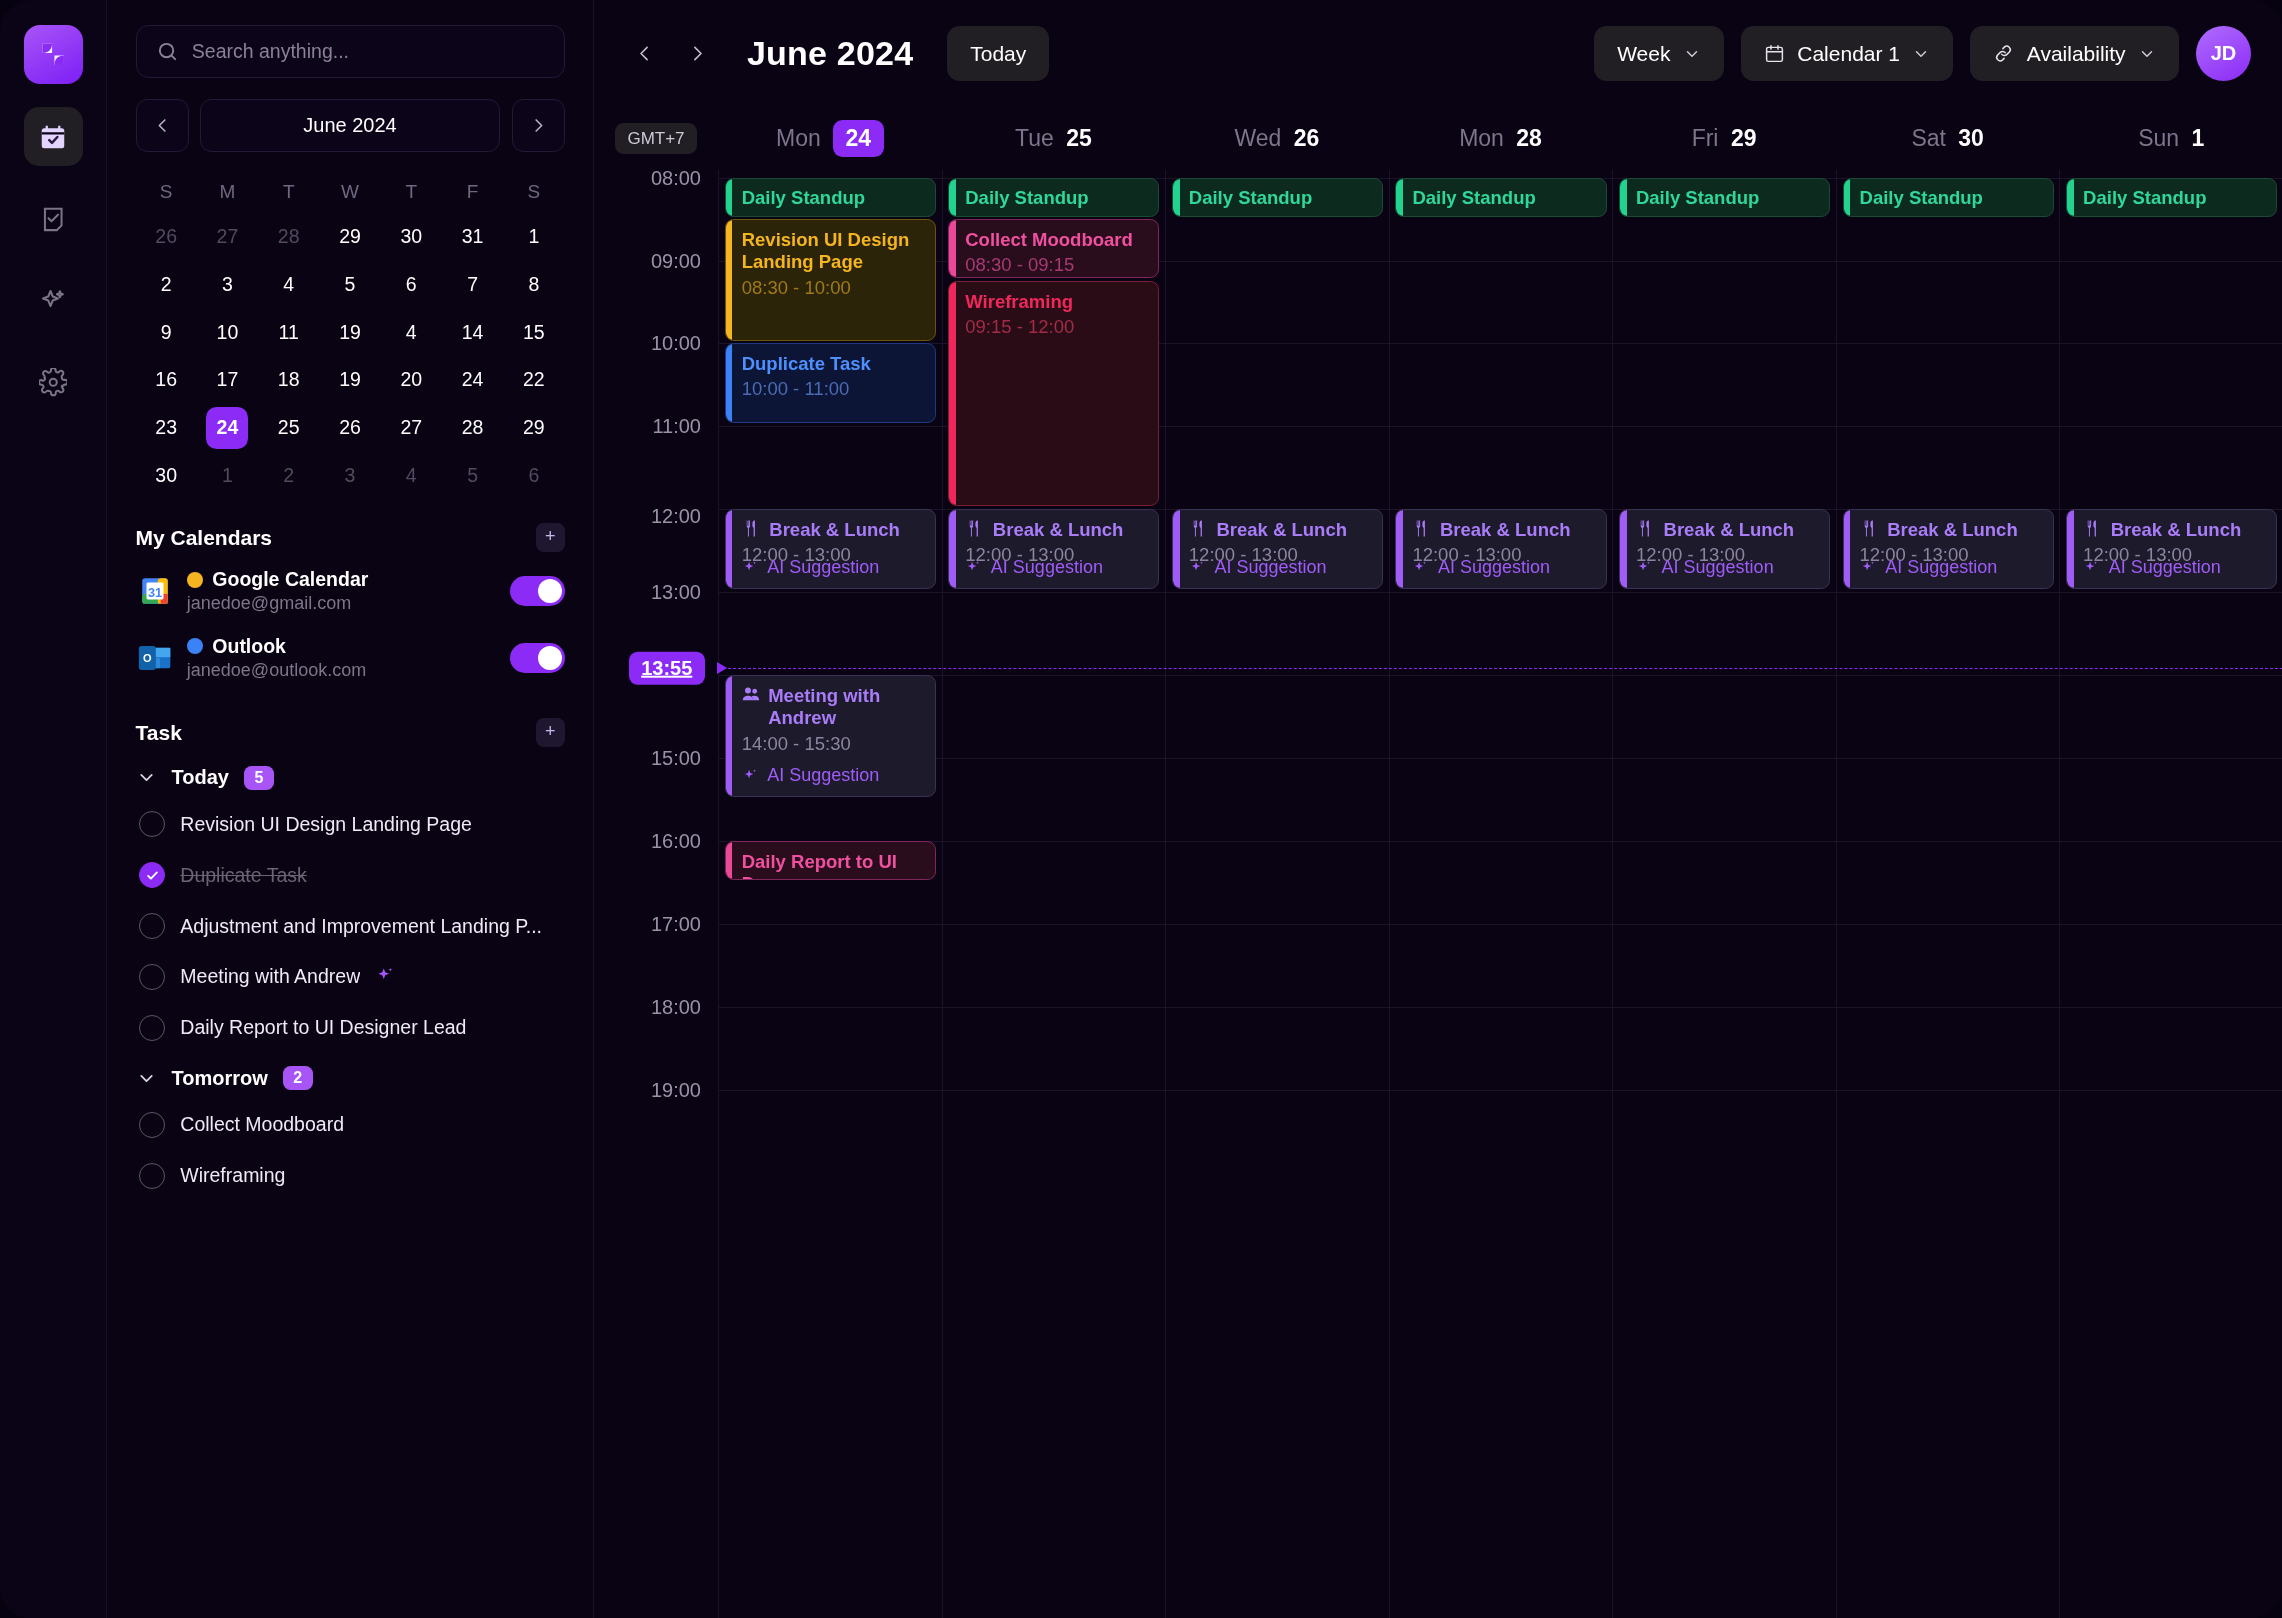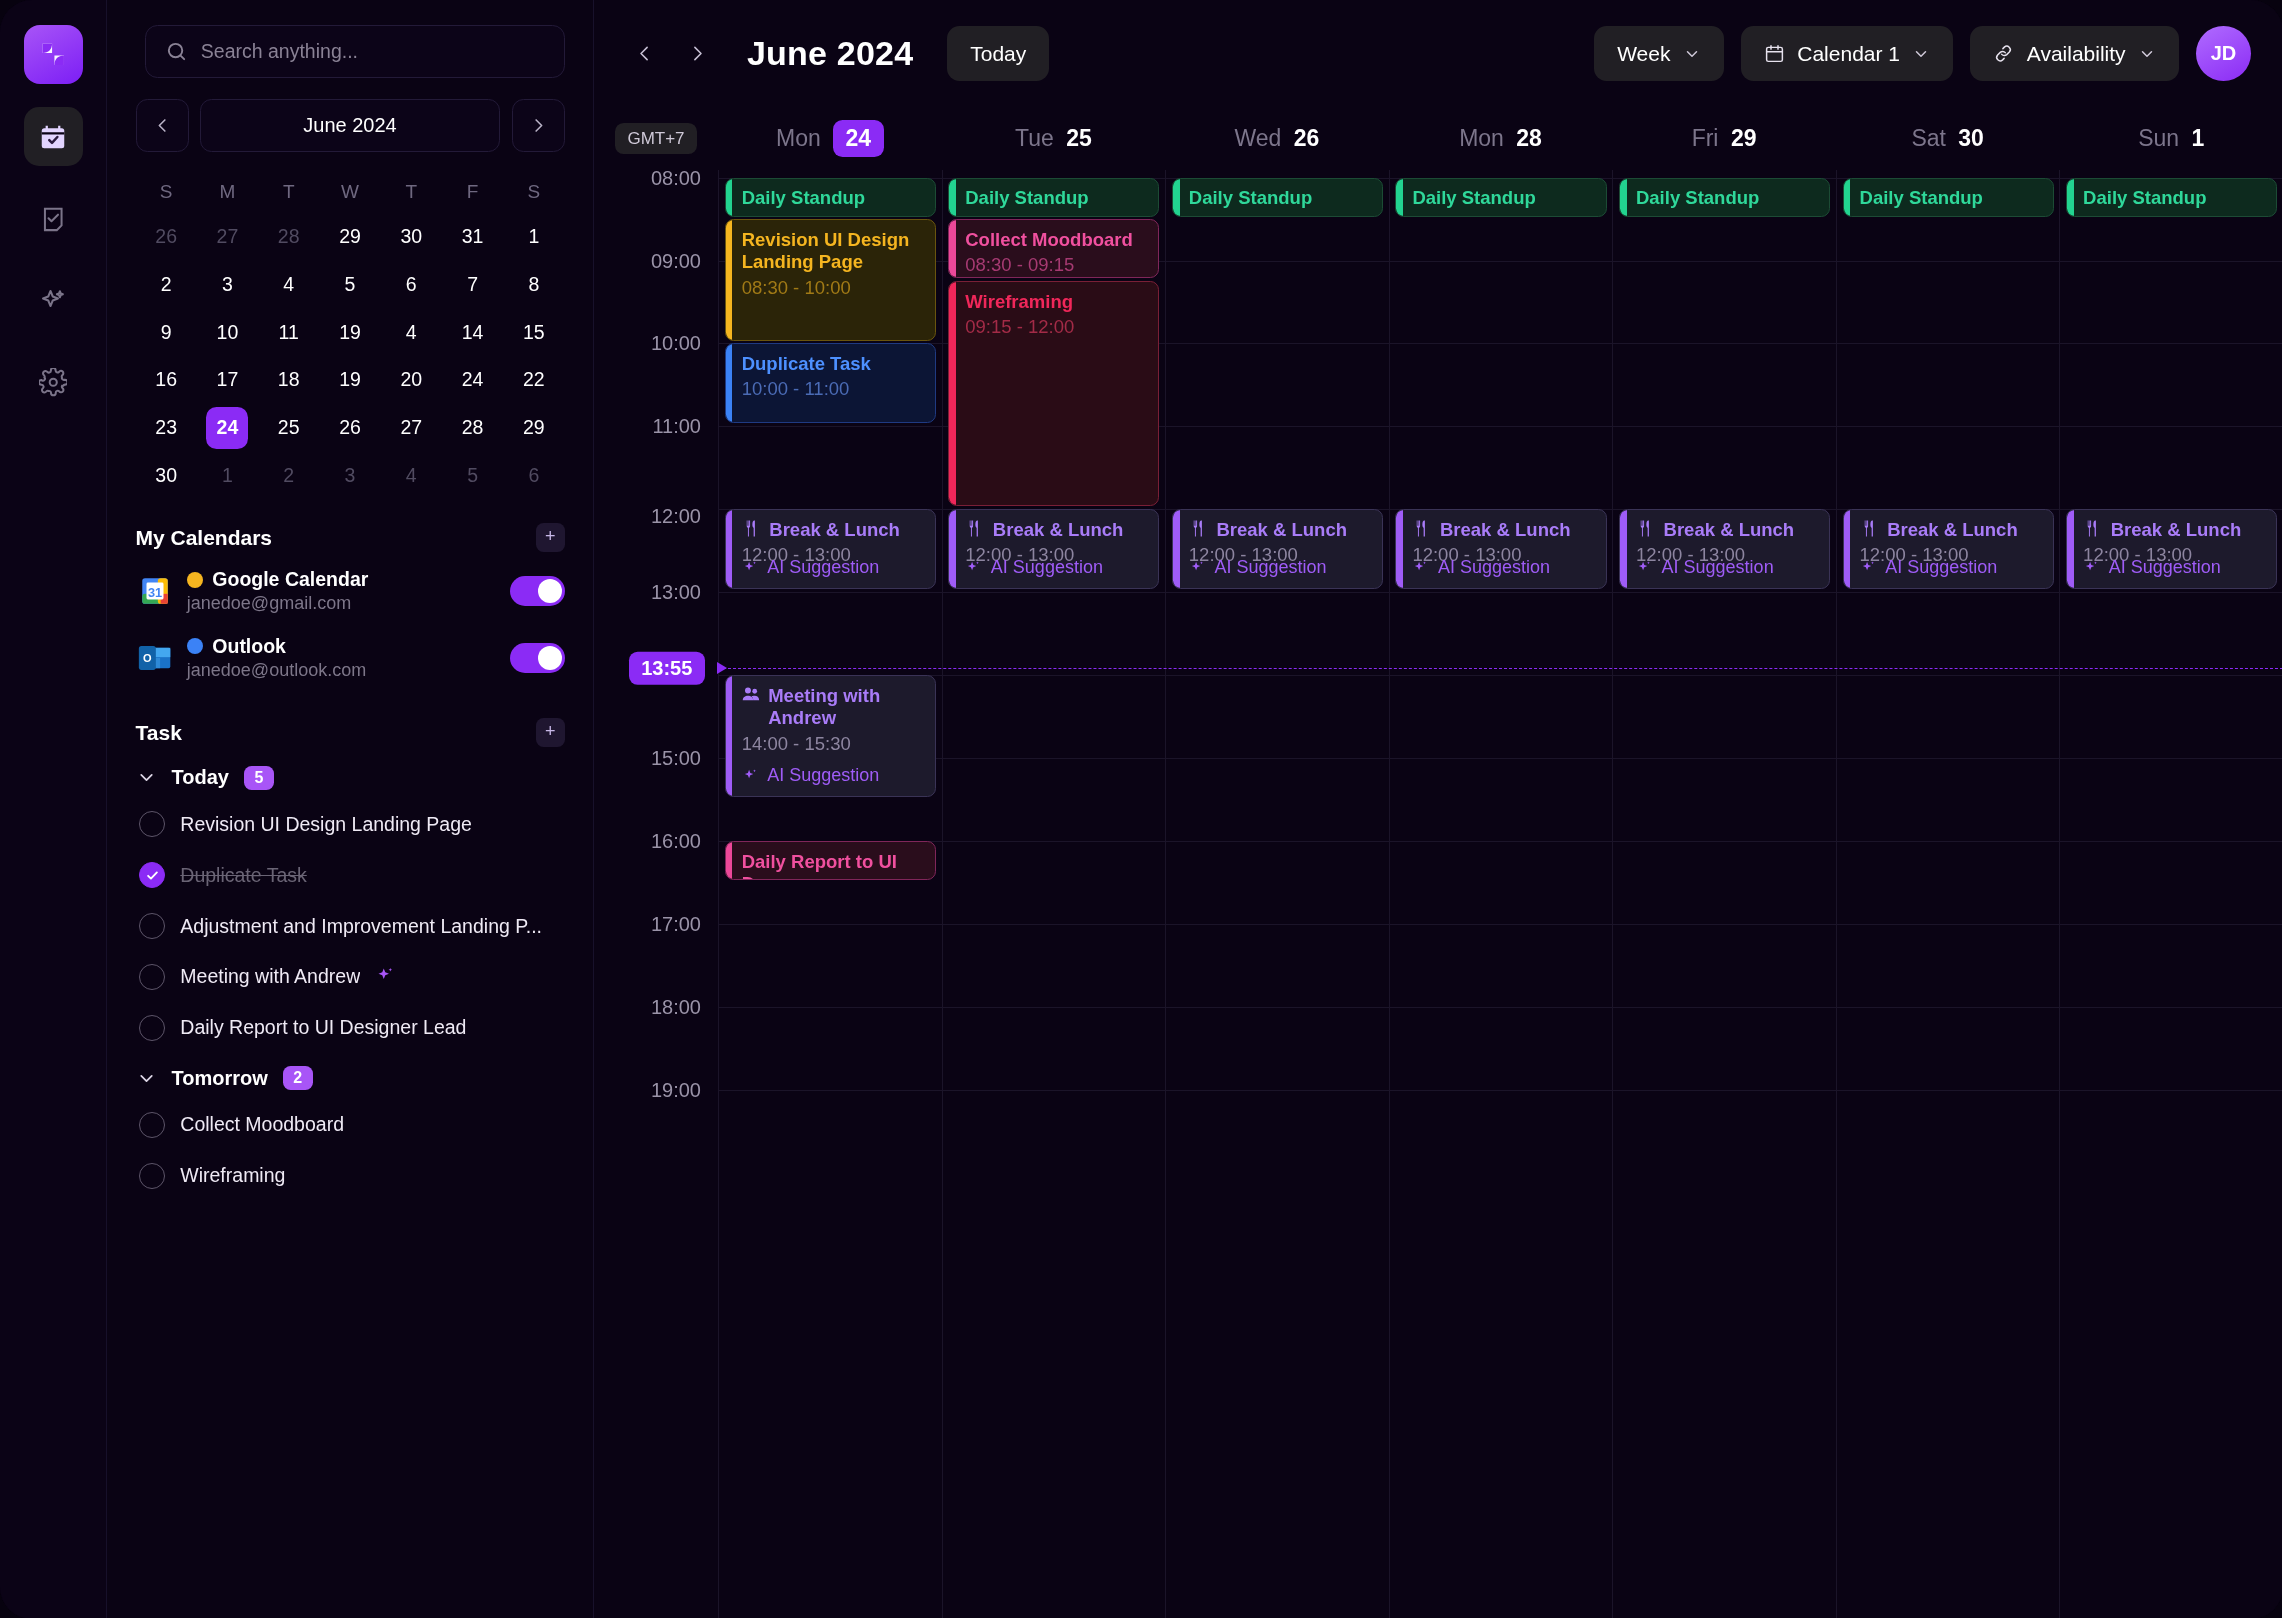--- a/index.html
+++ b/index.html
@@ -44,21 +44,20 @@
     background: #0a0314;
     border-right: 1px solid #18112b;
     padding: 25px 28.5px 0 28.5px;
     display: flex; flex-direction: column;
     overflow: hidden;
   }
   .search-box {
     height: 53px; border: 1px solid #231a38; border-radius: 12.4px;
     display: flex; align-items: center; gap: 13.3px; padding: 0 19px;
     background: #0c0418;
-    margin-left: 9px;
   }
   .search-ph { color: #8a8295; font-size: 19.5px; }
 
   .mini-nav { display: flex; gap: 11.4px; margin-top: 21px; }
   .mini-nav-btn {
     width: 53px; height: 53px; border: 1px solid #231a38; border-radius: 11.4px;
     display: flex; align-items: center; justify-content: center;
     background: #0c0418;
   }
   .mini-nav-title {
@@ -224,20 +223,21 @@
   }
   .nowline::before {
     content:""; position:absolute; left:-1px; top:-6.7px;
     border-left: 10.5px solid #8b2bf5;
     border-top: 6.7px solid transparent; border-bottom: 6.7px solid transparent;
   }
   .nowbadge {
     position:absolute; background:#8b2bf5; color:#fff; font-weight:700;
     font-size: 20px; border-radius: 8.6px; padding: 4.8px 12.4px;
     transform: translateY(-50%);
+    text-decoration: underline;
   }
 </style>
 </head>
 <body>
 
 <div class="app">
 
   <div class="rail">
     <div class="rail-logo">
       <svg width="28.5" height="28.5" viewBox="0 0 24 24">

